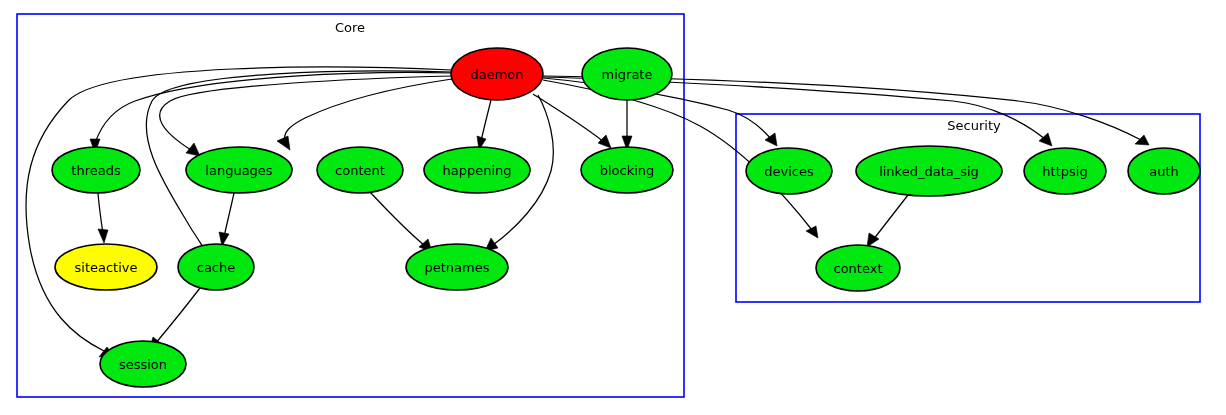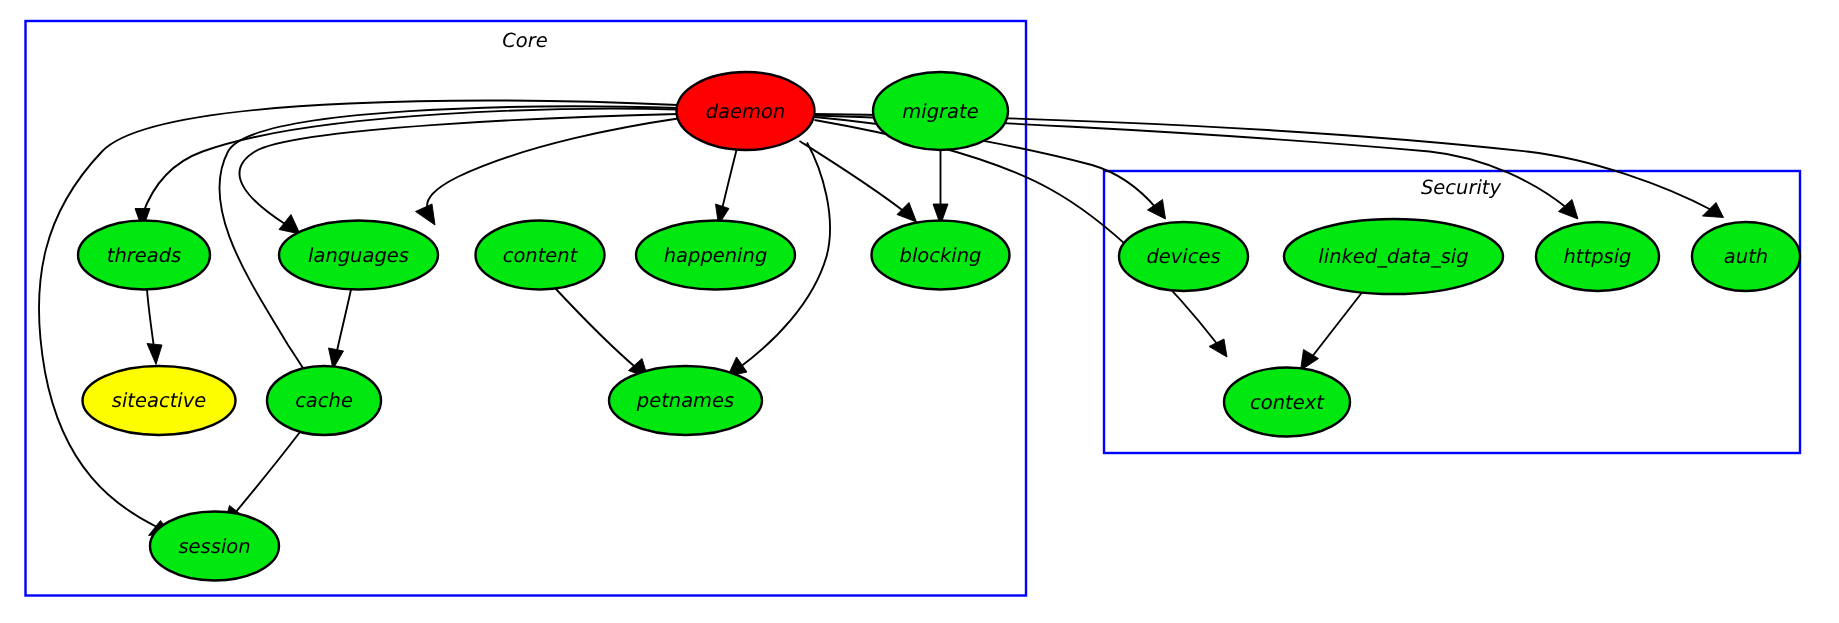--- a/index.html
+++ b/index.html
@@ -7,21 +7,20 @@
     padding: 0;
     background: #ffffff;
   }
   #graph-root {
     position: relative;
     width: 1226px;
     height: 415px;
     background: #ffffff;
     font-family: "DejaVu Sans", sans-serif;
     overflow: hidden;
-    font-style: italic;
   }
   svg#graph-svg {
     display: block;
     width: 1226px;
     height: 415px;
   }
   .cluster-box {
     fill: none;
     stroke: #0000ff;
     stroke-width: 1.6;

